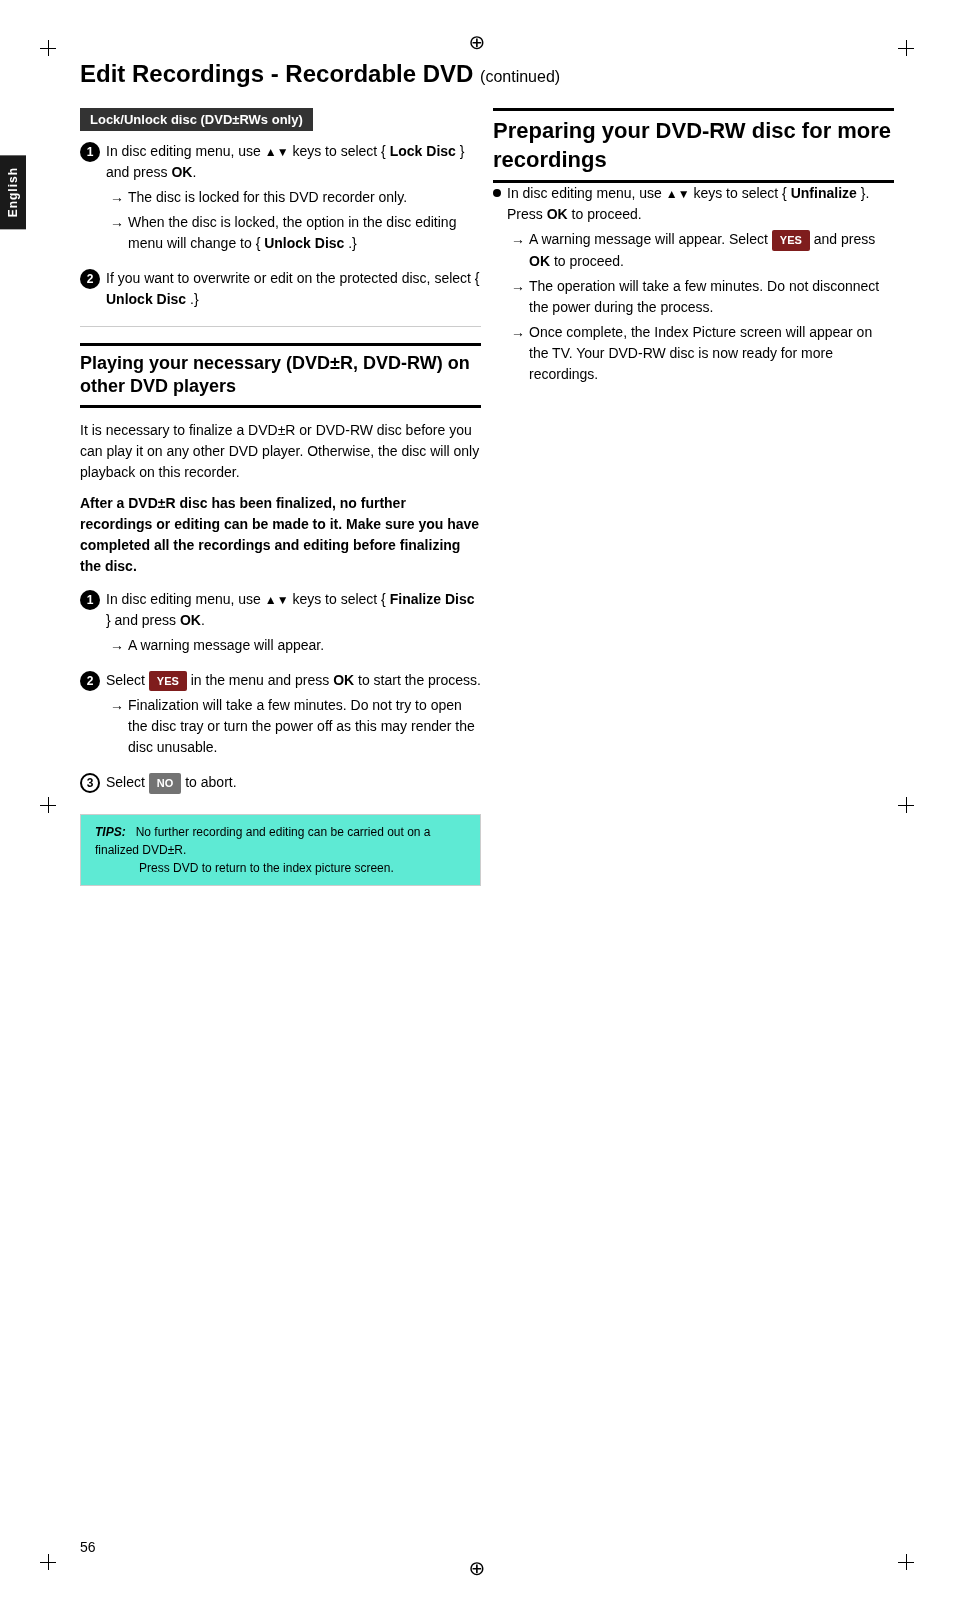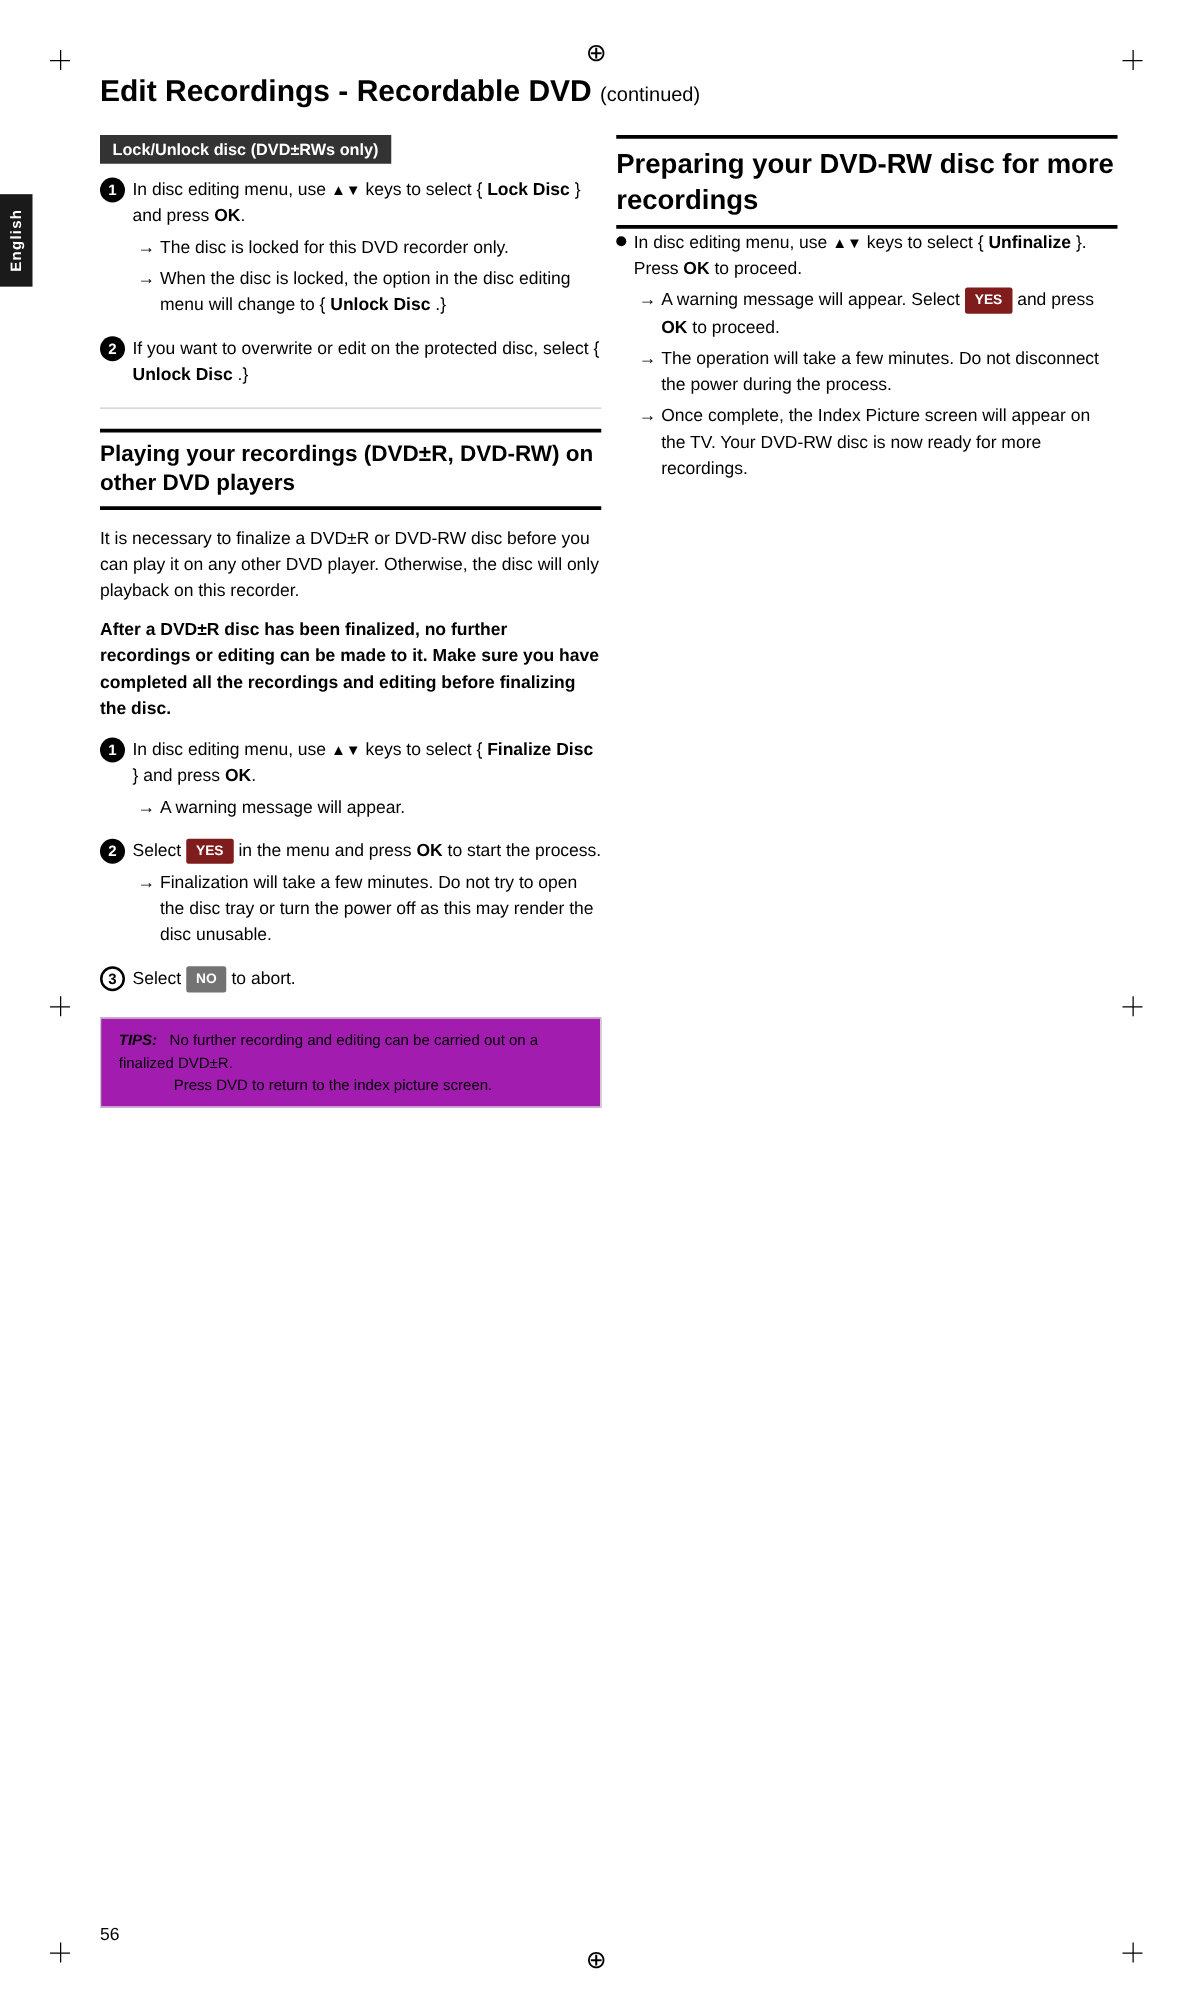--- a/index.html
+++ b/index.html
@@ -219,21 +219,21 @@
       border-radius: 2px;
       vertical-align: middle;
     }
 
     
     strong { font-weight: bold; }
 
     
     .tips-box {
       border: 1px solid #ccc;
-      background: #a21caf;
+      background: #5eead4;
       padding: 8px 14px;
       margin-top: 20px;
       font-size: 12px;
       line-height: 1.5;
     }
 
     .tips-label {
       font-style: italic;
       font-weight: bold;
     }
@@ -316,21 +316,21 @@
           <div class="step-num">2</div>
           <div class="step-content">
             If you want to overwrite or edit on the protected disc, select { <strong>Unlock Disc</strong> .}
           </div>
         </div>
       </div>
 
       <hr class="divider">
 
       <div>
-        <h2 class="section-heading">Playing your recordings (DVD±R, DVD-RW) on other DVD players</h2>
+        <h2 class="section-heading">Playing your necessary (DVD±R, DVD-RW) on other DVD players</h2>
 
         <p>It is necessary to finalize a DVD±R or DVD-RW disc before you can play it on any other DVD player. Otherwise, the disc will only playback on this recorder.</p>
 
         <p class="warning-block">After a DVD±R disc has been finalized, no further recordings or editing can be made to it. Make sure you have completed all the recordings and editing before finalizing the disc.</p>
 
         <div class="step">
           <div class="step-num">1</div>
           <div class="step-content">
             In disc editing menu, use <span class="up-down-arrows">▲▼</span> keys to
             select { <strong>Finalize Disc</strong> } and press <strong>OK</strong>.

